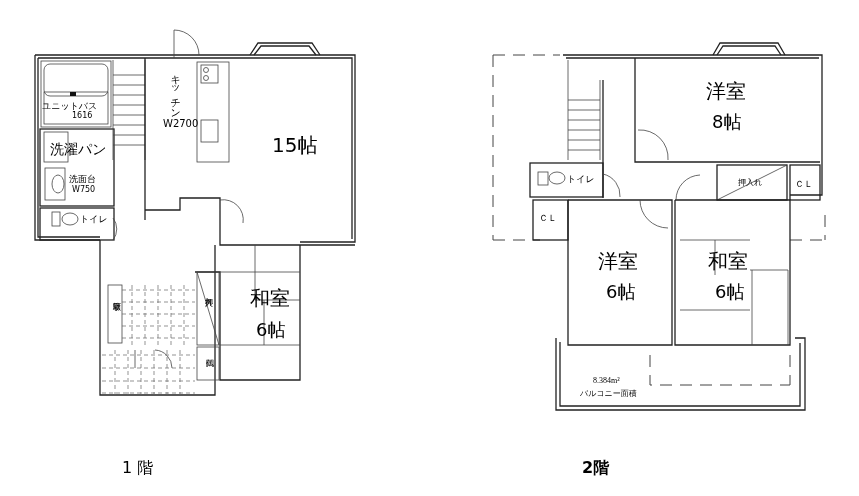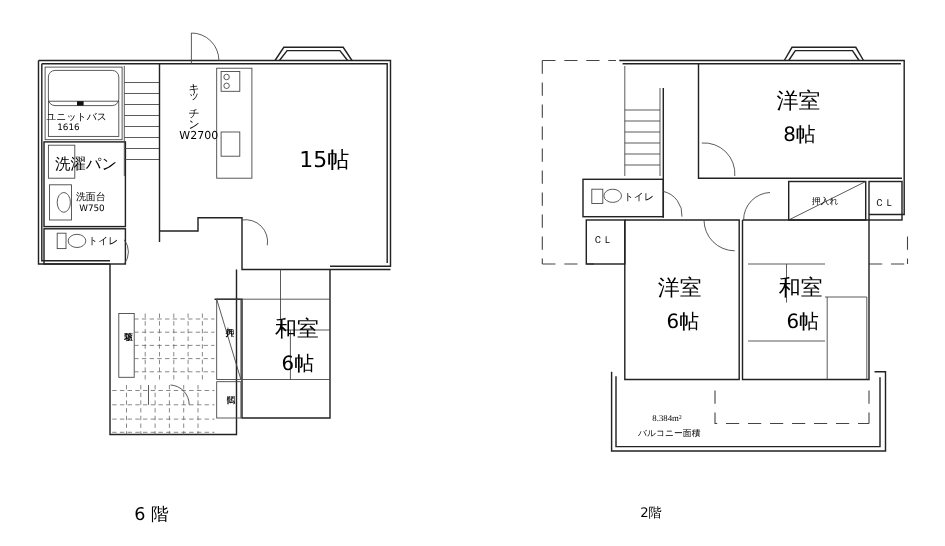--- a/index.html
+++ b/index.html
@@ -100,38 +100,38 @@
     <path class="d" d="M650 355 V385 H790 M790 355 V385"></path>
   </g>
 </svg>
 
 <div style="position:absolute;left:0;top:0;width:859px;height:496px;">
 
   <div style="position:absolute;left:272px;top:132px;font-size:20px;">15帖</div>
   <div style="position:absolute;left:168px;top:68px;font-size:10px;writing-mode:vertical-rl;">キッチン</div>
   <div style="position:absolute;left:163px;top:118px;font-size:10px;">W2700</div>
   <div style="position:absolute;left:42px;top:100px;font-size:9px;">ユニットバス</div>
-  <div style="position:absolute;left:52px;top:111px;font-size:8px;">1616</div>
+  <div style="position:absolute;left:72px;top:111px;font-size:8px;">1616</div>
   <div style="position:absolute;left:50px;top:141px;font-size:14px;">洗濯パン</div>
   <div style="position:absolute;left:69px;top:173px;font-size:9px;">洗面台</div>
   <div style="position:absolute;left:72px;top:185px;font-size:8px;">W750</div>
   <div style="position:absolute;left:80px;top:213px;font-size:9px;">トイレ</div>
   <div style="position:absolute;left:250px;top:285px;font-size:20px;">和室</div>
   <div style="position:absolute;left:256px;top:318px;font-size:18px;">6帖</div>
   <div style="position:absolute;left:202px;top:292px;font-size:8px;writing-mode:vertical-rl;">押入れ</div>
   <div style="position:absolute;left:110px;top:296px;font-size:8px;writing-mode:vertical-rl;">下駄箱</div>
   <div style="position:absolute;left:203px;top:353px;font-size:8px;writing-mode:vertical-rl;">仏間</div>
-  <div style="position:absolute;left:122px;top:458px;font-size:16px;">6 階</div>
+  <div style="position:absolute;left:122px;top:458px;font-size:16px;">1 階</div>
 
   <div style="position:absolute;left:706px;top:78px;font-size:20px;">洋室</div>
   <div style="position:absolute;left:712px;top:110px;font-size:18px;">8帖</div>
   <div style="position:absolute;left:567px;top:173px;font-size:9px;">トイレ</div>
   <div style="position:absolute;left:738px;top:177px;font-size:8px;">押入れ</div>
   <div style="position:absolute;left:795px;top:178px;font-size:9px;">ＣＬ</div>
   <div style="position:absolute;left:539px;top:212px;font-size:9px;">ＣＬ</div>
   <div style="position:absolute;left:598px;top:248px;font-size:20px;">洋室</div>
   <div style="position:absolute;left:606px;top:280px;font-size:18px;">6帖</div>
   <div style="position:absolute;left:708px;top:248px;font-size:20px;">和室</div>
   <div style="position:absolute;left:715px;top:280px;font-size:18px;">6帖</div>
   <div style="position:absolute;left:580px;top:360px;font-size:8px;margin-top:28px;">バルコニー面積</div>
   <div style="position:absolute;left:593px;top:376px;font-size:8px;font-family:Liberation Serif, serif;">8.384m²</div>
-  <div style="position:absolute;left:582px;top:458px;font-size:12px;">2階</div>
+  <div style="position:absolute;left:582px;top:458px;font-size:16px;font-weight:bold;">2階</div>
 </div>
 
 </body></html>

